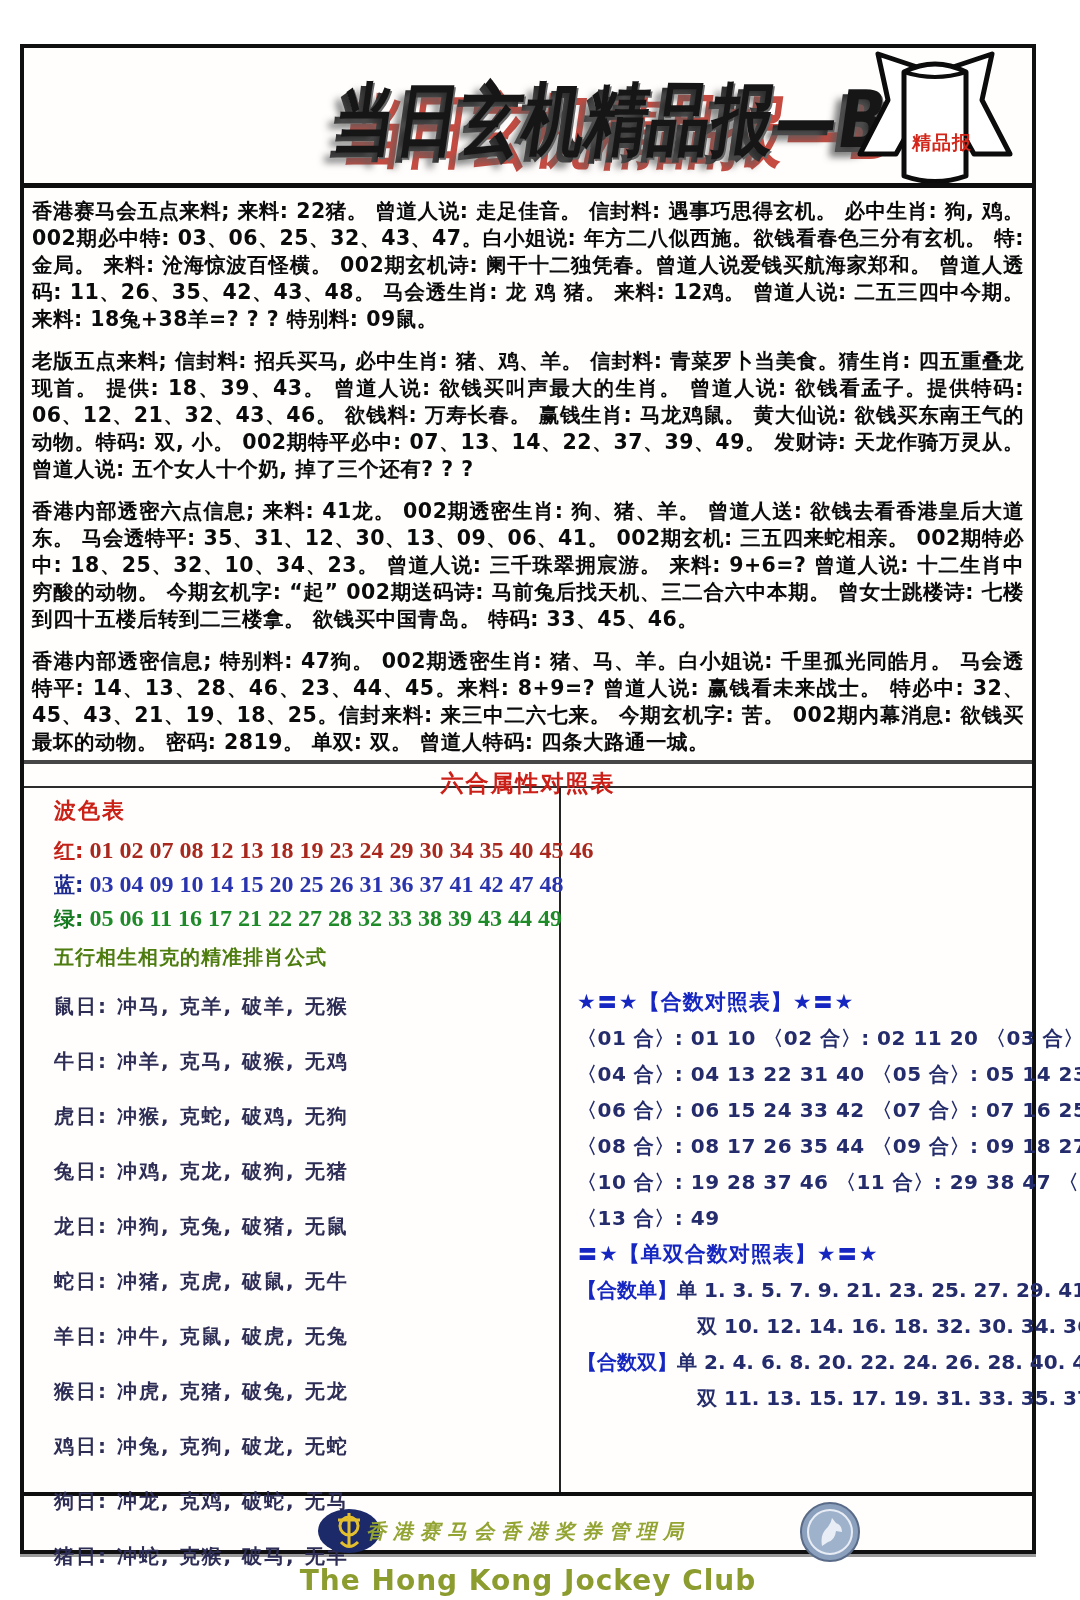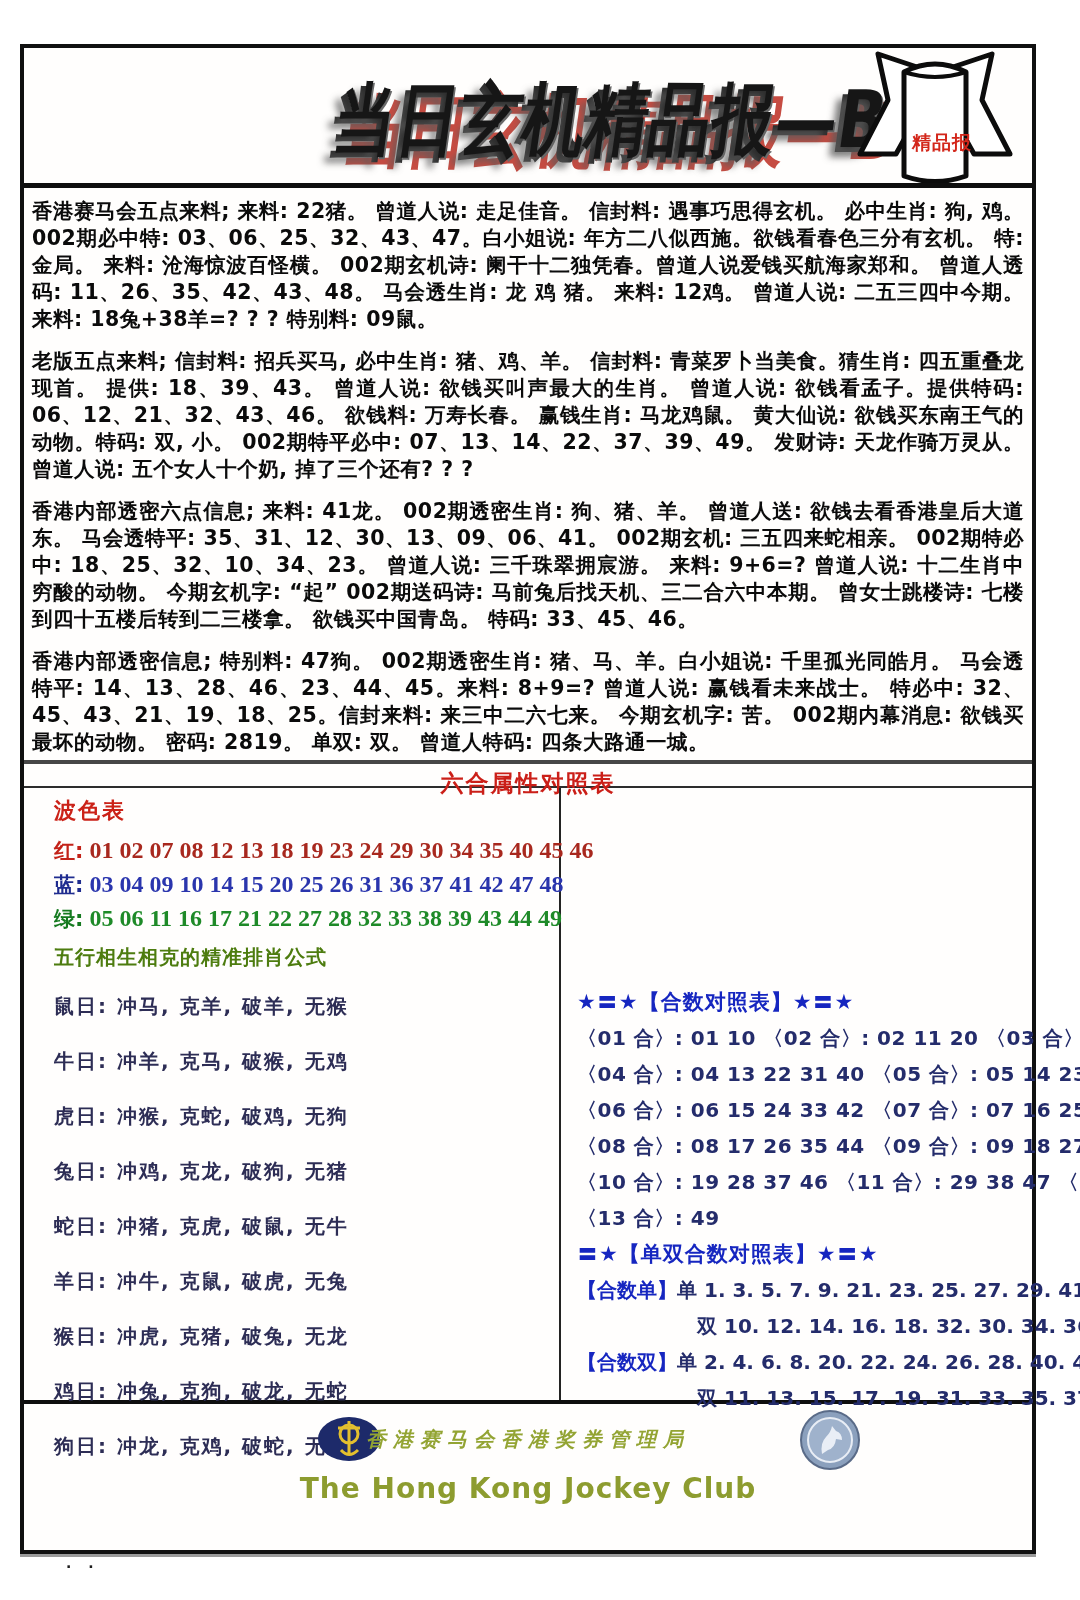--- a/index.html
+++ b/index.html
@@ -37,21 +37,21 @@
   }
 
   
   .band {
     height:28px; border-top:4px solid #474747; border-bottom:2px solid #2d2d2d;
     text-align:center; padding-top:4px;
   }
   .band .band-title { color:#cb1f18; font-weight:bold; font-size:23px; letter-spacing:2px; }
 
   
-  .cols { display:flex; height:616px; border-bottom:4px solid #0e0e0e; }
+  .cols { display:flex; height:708px; border-bottom:4px solid #0e0e0e; }
   .col-left { width:537px; border-right:2px solid #232323; padding:6px 10px 0 30px; }
   .col-right { flex:1; padding:0 8px 0 16px; }
 
   .bose-title { color:#cb2218; font-weight:bold; font-size:22px; margin:2px 0 8px 0; letter-spacing:2px; }
   .color-row { font-weight:bold; font-size:24px; line-height:33px; white-space:nowrap; font-family:"Liberation Serif","DejaVu Serif",serif; }
   .color-row .lbl { font-family:"DejaVu Sans",sans-serif; font-size:21px; margin-right:6px; }
   .row-red  { color:#a8281e; } .row-red .lbl  { color:#c32218; }
   .row-blue { color:#2a35ad; } .row-blue .lbl { color:#1f2c8f; }
   .row-green{ color:#1e8a28; } .row-green .lbl{ color:#157a1f; }
 
@@ -125,25 +125,27 @@
       <div class="color-row row-green">
         <span class="lbl">绿:</span><span>05 06 11 16 17 21 22 27 28 32 33 38 39 43 44 49</span>
       </div>
 
       <div class="formula-title">五行相生相克的精准排肖公式</div>
 
       <div class="zodiac-row">鼠日: 冲马, 克羊, 破羊, 无猴</div>
       <div class="zodiac-row">牛日: 冲羊, 克马, 破猴, 无鸡</div>
       <div class="zodiac-row">虎日: 冲猴, 克蛇, 破鸡, 无狗</div>
       <div class="zodiac-row">兔日: 冲鸡, 克龙, 破狗, 无猪</div>
+      <div class="zodiac-row">龙日: 冲狗, 克兔, 破猪, 无鼠</div>
       <div class="zodiac-row">蛇日: 冲猪, 克虎, 破鼠, 无牛</div>
       <div class="zodiac-row">羊日: 冲牛, 克鼠, 破虎, 无兔</div>
       <div class="zodiac-row">猴日: 冲虎, 克猪, 破兔, 无龙</div>
       <div class="zodiac-row">鸡日: 冲兔, 克狗, 破龙, 无蛇</div>
       <div class="zodiac-row">狗日: 冲龙, 克鸡, 破蛇, 无马</div>
+      <div class="zodiac-row">猪日: 冲蛇, 克猴, 破马, 无羊</div>
     </div>
 
     <div class="col-right">
       <div class="r-spacer"></div>
       <div class="hesu-title">★〓★【合数对照表】★〓★</div>
       <div class="hesu-row">〈01 合〉: 01 10  〈02 合〉: 02 11 20  〈03 合〉: 03 12 21 30</div>
       <div class="hesu-row">〈04 合〉: 04 13 22 31 40  〈05 合〉: 05 14 23 32 41</div>
       <div class="hesu-row">〈06 合〉: 06 15 24 33 42  〈07 合〉: 07 16 25 34 43</div>
       <div class="hesu-row">〈08 合〉: 08 17 26 35 44  〈09 合〉: 09 18 27 36 45</div>
       <div class="hesu-row">〈10 合〉: 19 28 37 46  〈11 合〉: 29 38 47  〈12 合〉: 39 48</div>

